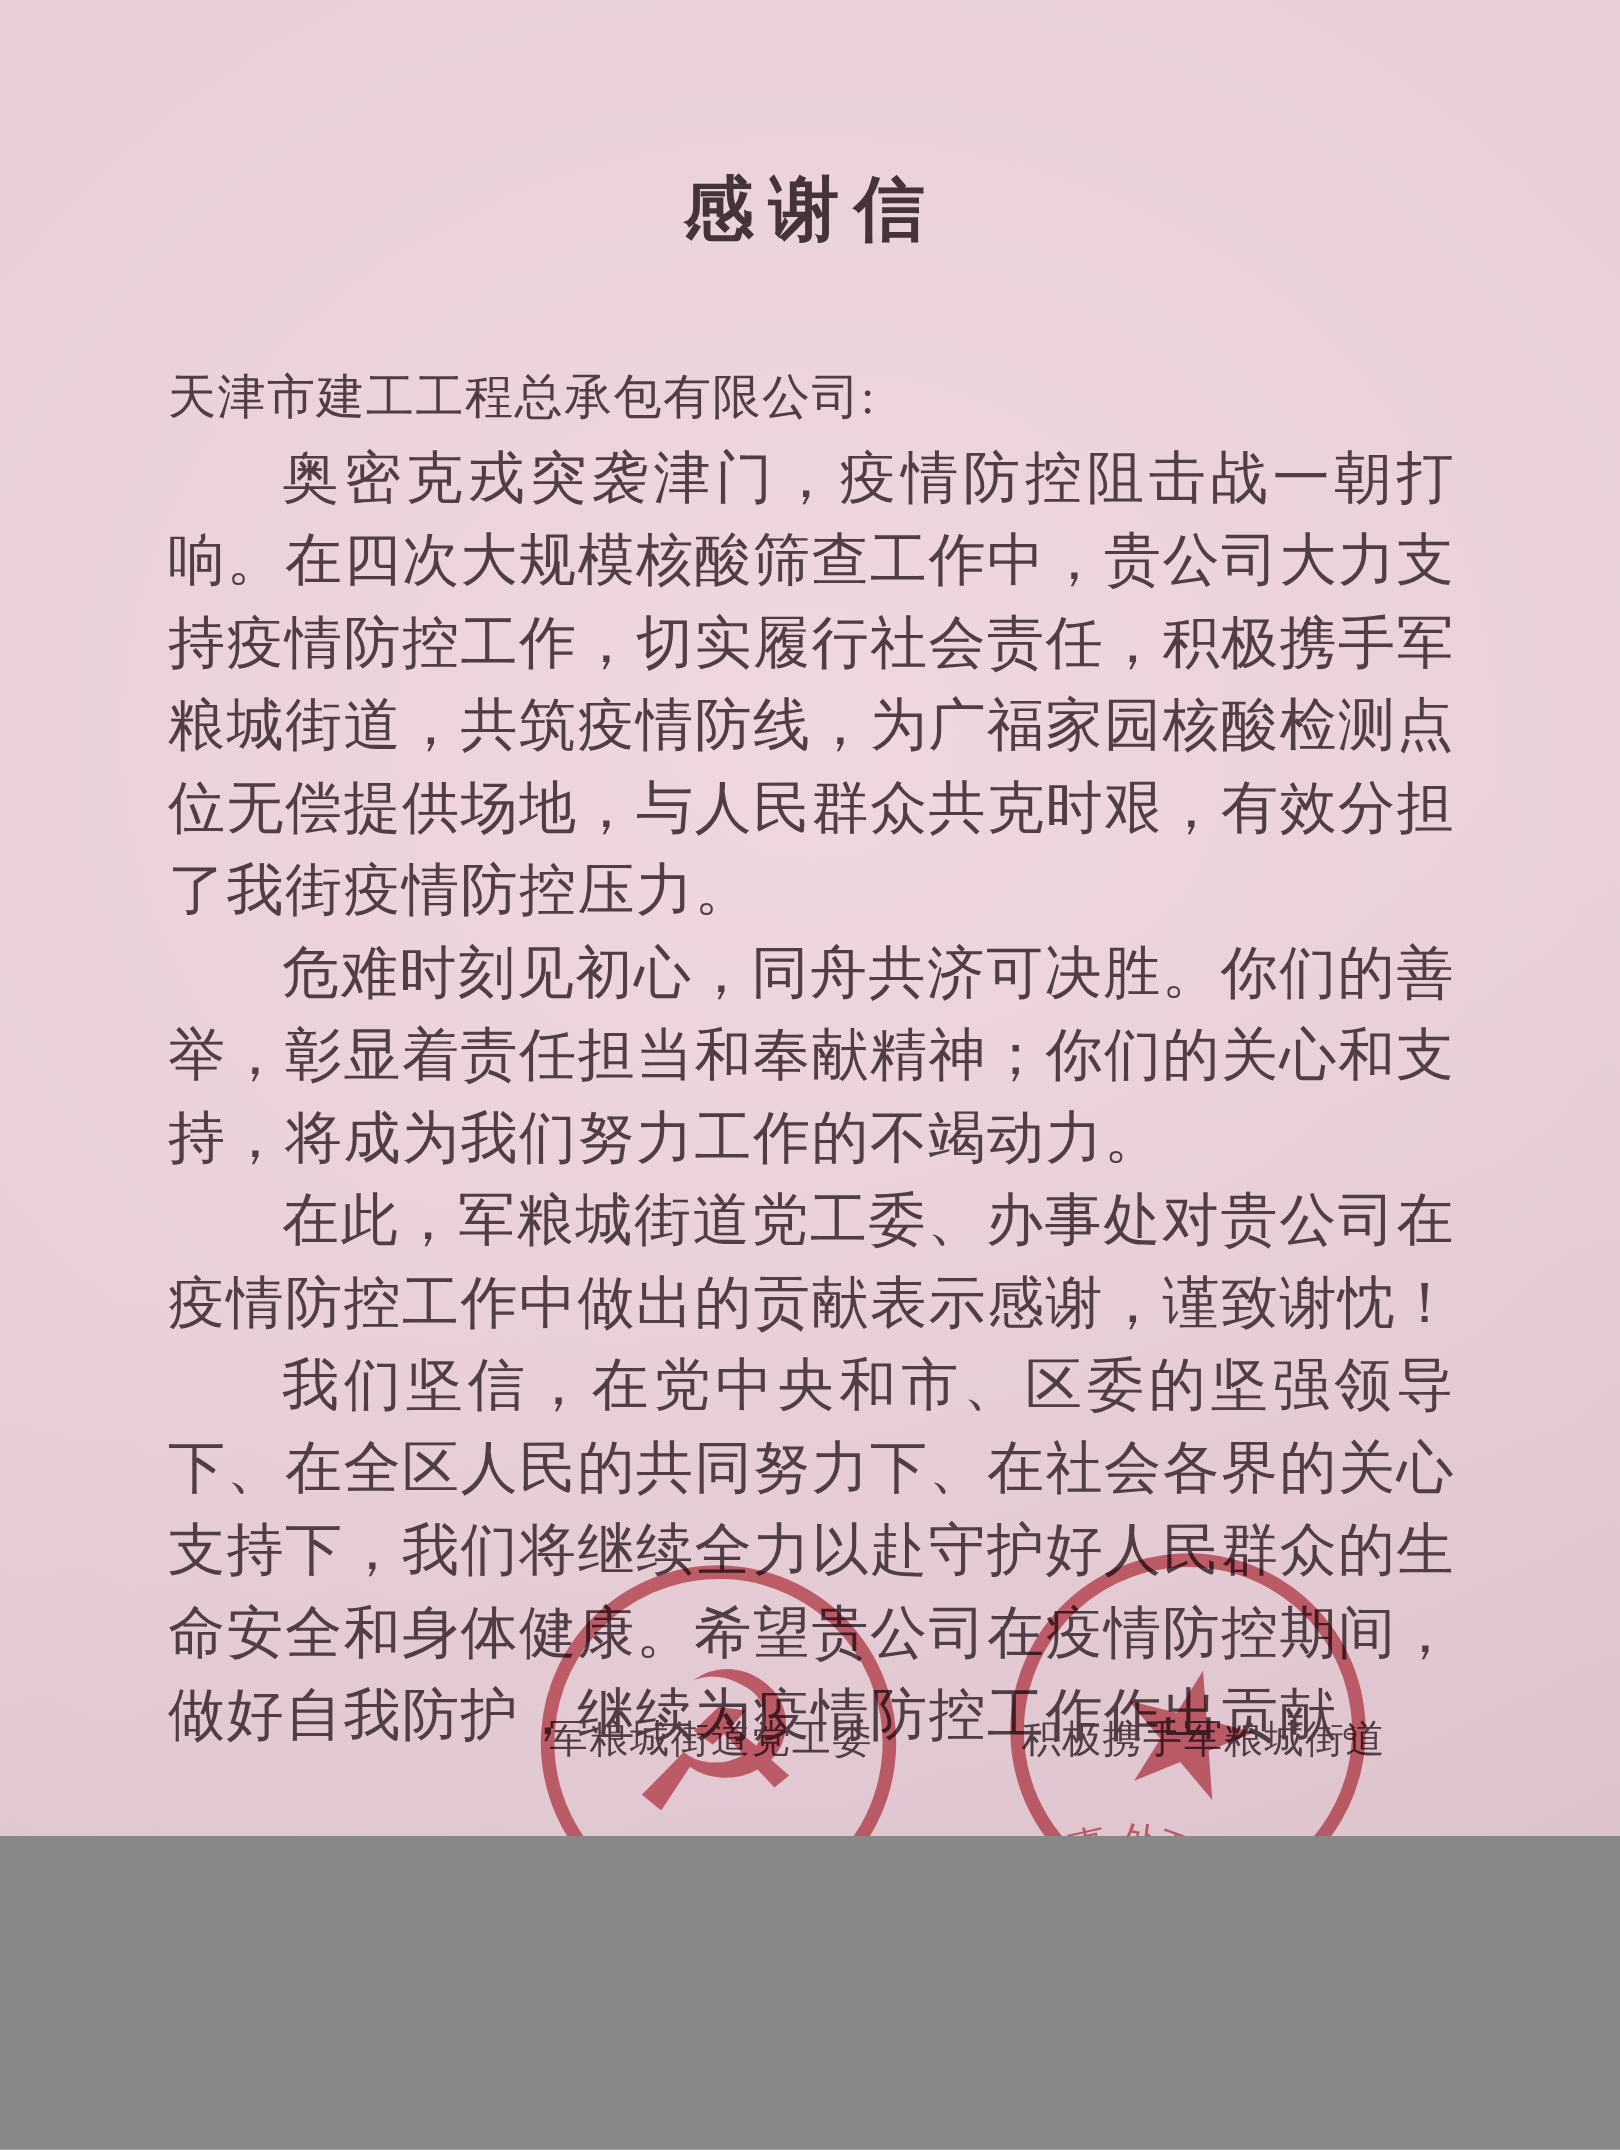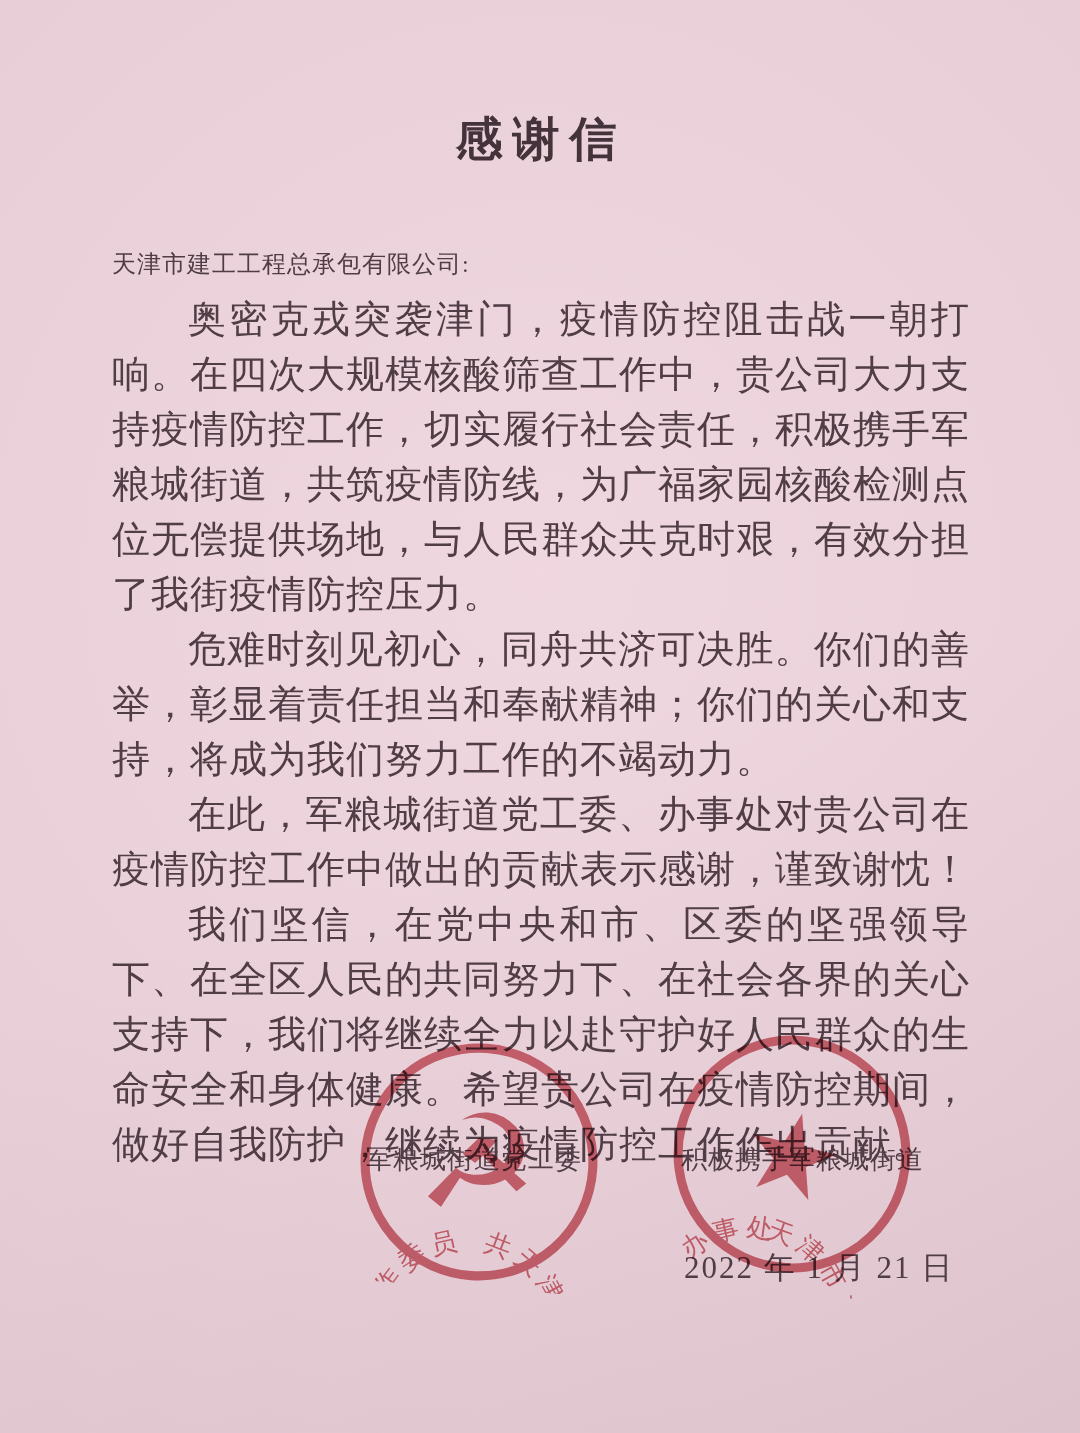--- a/index.html
+++ b/index.html
@@ -6,21 +6,21 @@
     --paper: #eed3dc;
     --paper-deep: #e5c9d3;
     --ink: #503d45;
     --stamp-red: #c9545f;
   }
   * { margin: 0; padding: 0; box-sizing: border-box; }
   html, body { background: #888; }
   .photo {
     position: relative;
     width: 1080px;
-    height: 1433px;
+    height: 1224px;
     margin: 0 auto;
     overflow: hidden;
     background:
       radial-gradient(130% 100% at 50% 40%, rgba(255,255,255,0.10), rgba(0,0,0,0.05) 95%),
       linear-gradient(160deg, var(--paper) 0%, var(--paper) 55%, var(--paper-deep) 100%);
     font-family: "Liberation Serif", "DejaVu Serif", serif;
     color: var(--ink);
   }
   .letter {
     position: absolute;
@@ -30,21 +30,21 @@
   }
   .title {
     text-align: center;
     font-size: 47px;
     font-weight: bold;
     letter-spacing: 10px;
     color: #44333b;
     margin-bottom: 66px;
   }
   .salutation {
-    font-size: 24px;
+    font-size: 32px;
     line-height: 55px;
     letter-spacing: 1px;
   }
   .para {
     font-size: 38px;
     line-height: 55px;
     letter-spacing: 1px;
     text-indent: 2em;
     text-align: justify;
     text-justify: inter-character;

